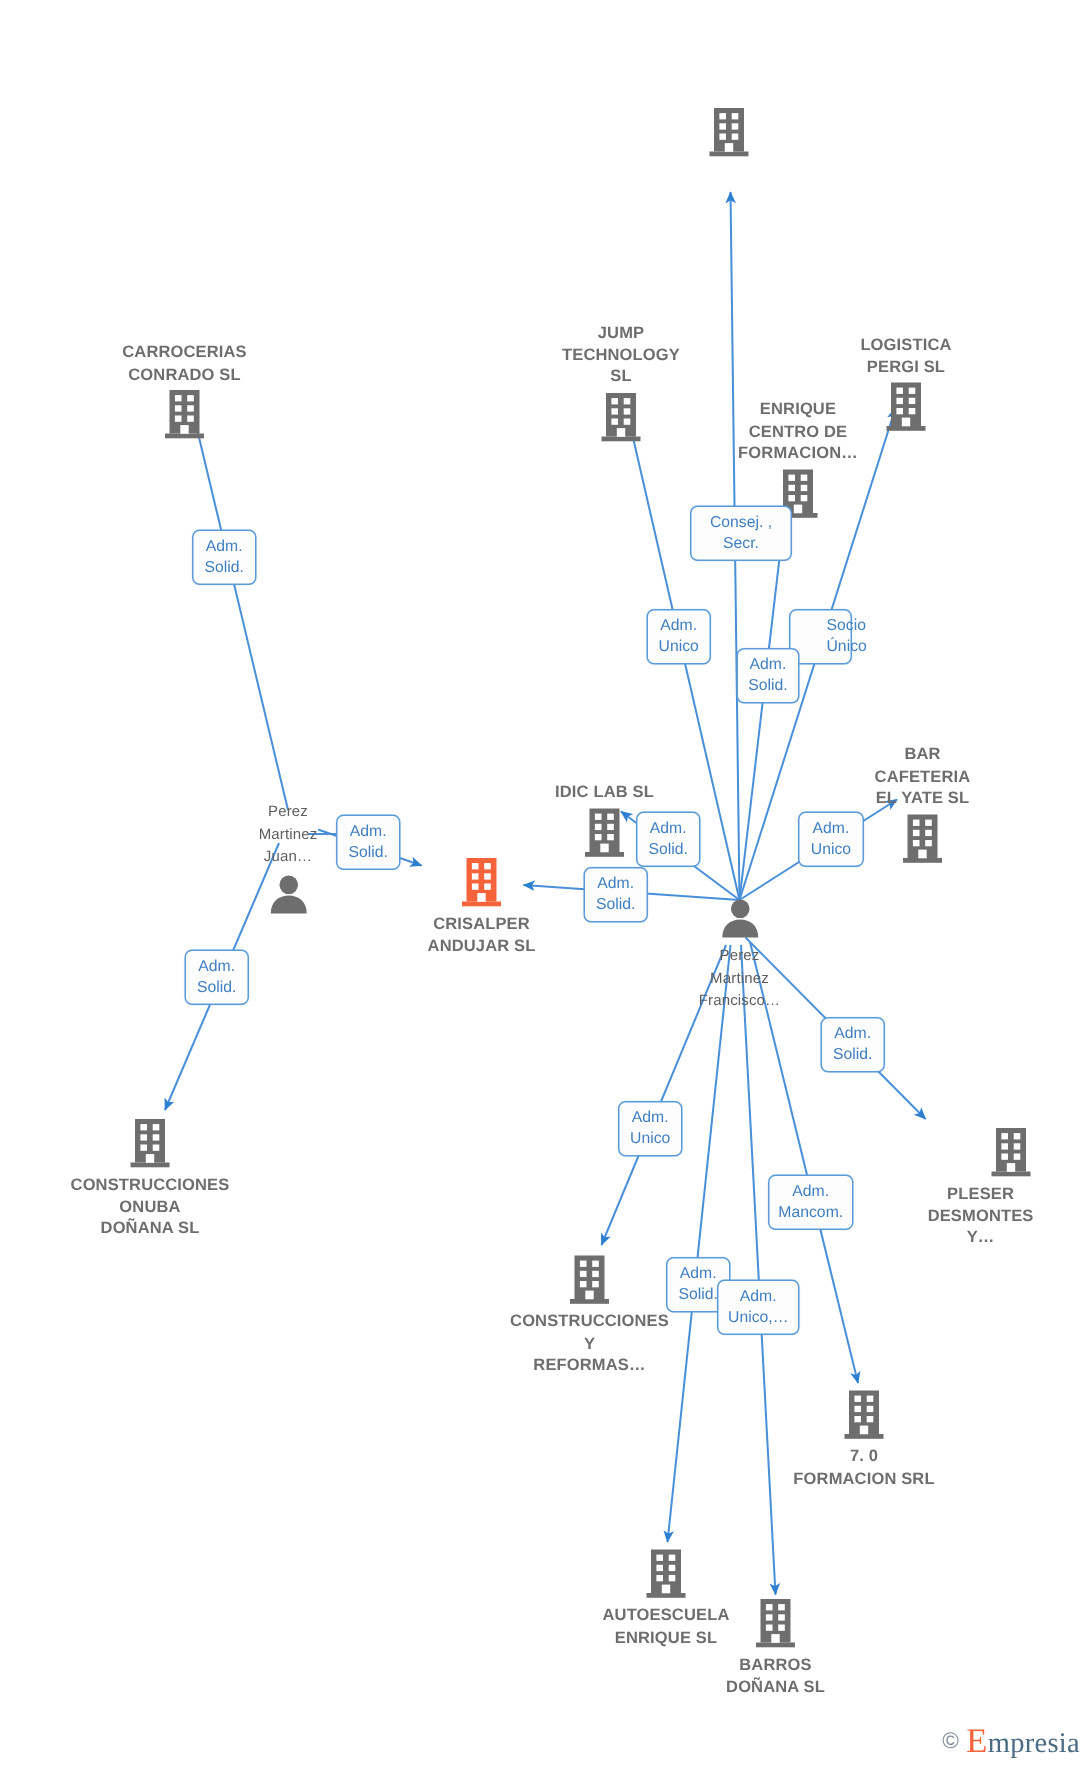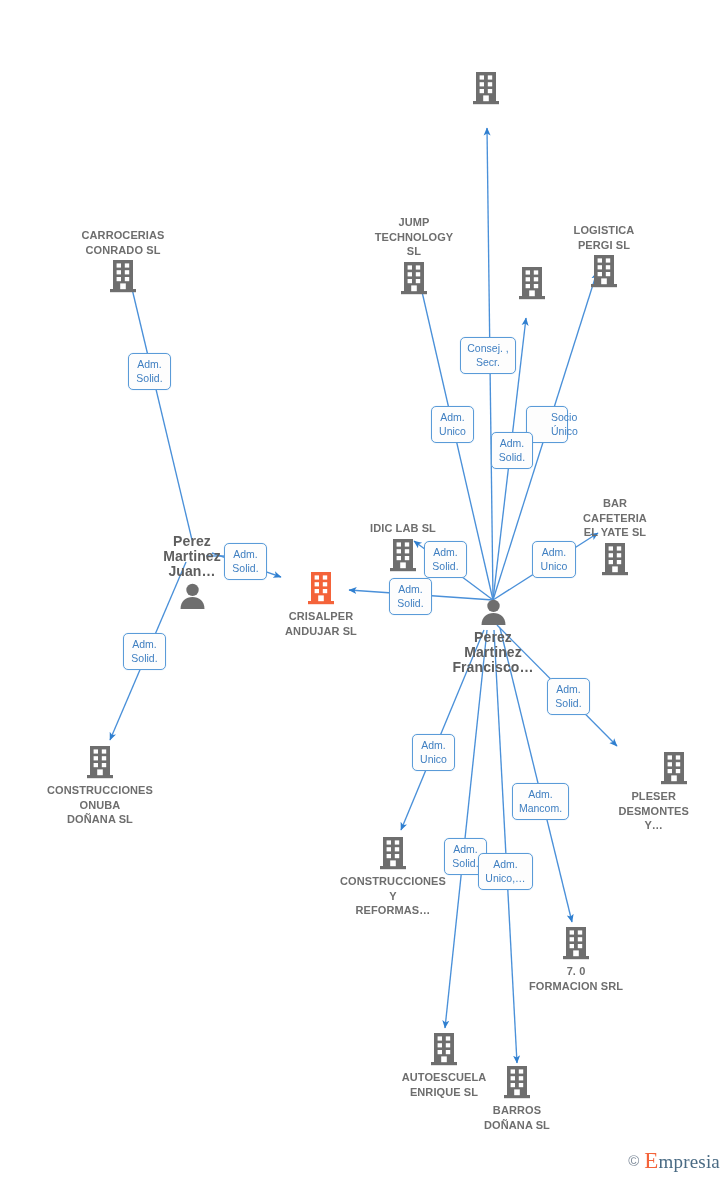--- a/index.html
+++ b/index.html
@@ -38,22 +38,22 @@
     font-size:11px;
     line-height:14.5px;
     color:#6e6e6e;
     text-align:center;
     font-weight:bold;
     letter-spacing:.1px;
     white-space:pre-line;
     margin-top:4px;
   }
   .node.person .caption{
-    font-weight:bold;
-    font-size:14px;
+    font-weight:normal;
+    font-size:10px;
     line-height:15px;
     color:#5e5e5e;
   }
   .node.caption-top{
     flex-direction:column-reverse;
   }
   .node.caption-top .caption{
     margin-top:0;
     margin-bottom:2px;
   }
@@ -174,20 +174,23 @@
             <rect x="5" y="1" width="20" height="29" fill="#6E6E6E"></rect>
             <rect x="2" y="30" width="26" height="3.2" fill="#6E6E6E"></rect>
             <rect x="8.6" y="4.4" width="4.4" height="4.2" fill="#fff"></rect>
             <rect x="16.8" y="4.4" width="4.4" height="4.2" fill="#fff"></rect>
             <rect x="8.6" y="11.2" width="4.4" height="4.2" fill="#fff"></rect>
             <rect x="16.8" y="11.2" width="4.4" height="4.2" fill="#fff"></rect>
             <rect x="8.6" y="18" width="4.4" height="4.2" fill="#fff"></rect>
             <rect x="16.8" y="18" width="4.4" height="4.2" fill="#fff"></rect>
             <rect x="12.2" y="24.4" width="5.6" height="5.8" fill="#fff"></rect>
           </svg></span>
+        <span class="caption">ENRIQUE
+CENTRO DE
+FORMACION…</span>
       </div>
       <div class="node company caption-top" style="left: 604px; top: 223px;">
         <span class="icon"><svg width="30" height="34" viewBox="0 0 30 34" xmlns="http://www.w3.org/2000/svg">
             <rect x="5" y="1" width="20" height="29" fill="#6E6E6E"></rect>
             <rect x="2" y="30" width="26" height="3.2" fill="#6E6E6E"></rect>
             <rect x="8.6" y="4.4" width="4.4" height="4.2" fill="#fff"></rect>
             <rect x="16.8" y="4.4" width="4.4" height="4.2" fill="#fff"></rect>
             <rect x="8.6" y="11.2" width="4.4" height="4.2" fill="#fff"></rect>
             <rect x="16.8" y="11.2" width="4.4" height="4.2" fill="#fff"></rect>
             <rect x="8.6" y="18" width="4.4" height="4.2" fill="#fff"></rect>
@@ -363,21 +366,21 @@
             <rect x="16.8" y="11.2" width="4.4" height="4.2" fill="#fff"></rect>
             <rect x="8.6" y="18" width="4.4" height="4.2" fill="#fff"></rect>
             <rect x="16.8" y="18" width="4.4" height="4.2" fill="#fff"></rect>
             <rect x="12.2" y="24.4" width="5.6" height="5.8" fill="#fff"></rect>
           </svg></span>
         <span class="caption">BARROS
 DOÑANA SL</span>
       </div>
     </div>
   <div id="rel-layer">
-      <div class="rel" style="left: 460px; top: 337px; width: 56px; min-height: 36px;">Consej. ,
+      <div class="rel" style="left: 460px; top: 337px; width: 68px; min-height: 36px;">Consej. ,
 Secr.</div>
       <div class="rel" style="left: 431px; top: 406px; width: 43px; min-height: 36px;">Adm.
 Unico</div>
       <div class="rel" style="left: 526px; top: 406px; width: 42px; min-height: 36px; padding-left: 24px;">Socio
 Único</div>
       <div class="rel" style="left: 491px; top: 432px; width: 42px; min-height: 36px;">Adm.
 Solid.</div>
       <div class="rel" style="left: 424px; top: 541px; width: 43px; min-height: 36px;">Adm.
 Solid.</div>
       <div class="rel" style="left: 532px; top: 541px; width: 44px; min-height: 36px;">Adm.

